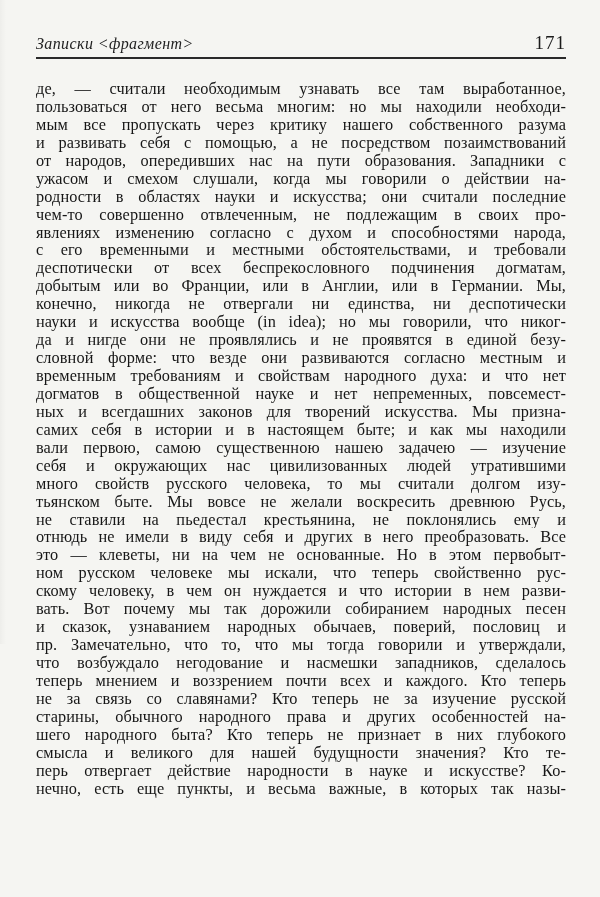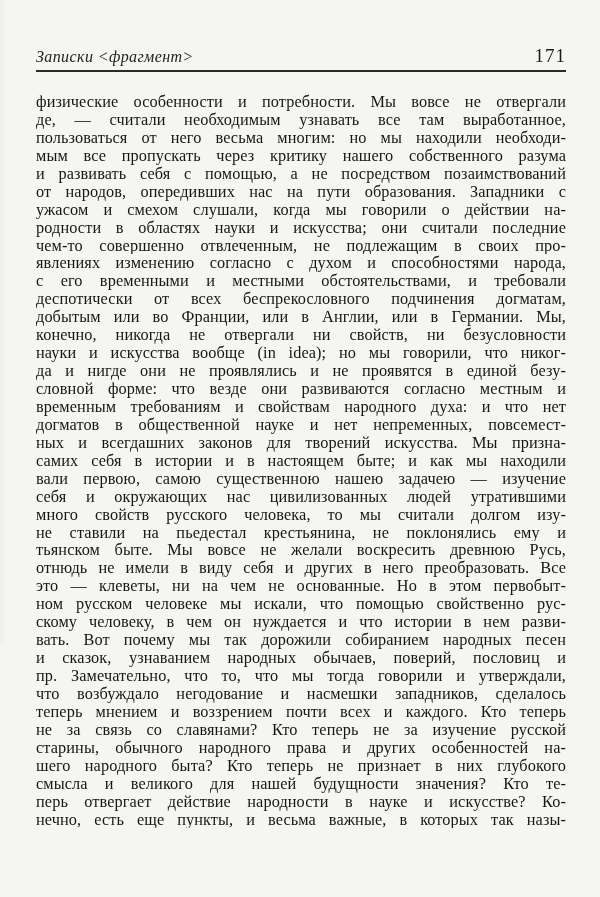--- a/index.html
+++ b/index.html
@@ -11,21 +11,21 @@
     height: 897px;
     background: #f5f5f2;
     overflow: hidden;
     font-family: "Liberation Serif", "DejaVu Serif", serif;
     color: #1b1b1b;
   }
   .page {
     box-sizing: border-box;
     width: 600px;
     height: 644px;
-    padding: 45px 34px 0 36px;
+    padding: 32px 34px 0 36px;
     background:
       linear-gradient(90deg, rgba(0,0,0,0.03) 0, rgba(0,0,0,0) 6px),
       #f5f5f2;
   }
   .running-head {
     display: flex;
     justify-content: space-between;
     align-items: baseline;
   }
   .running-title {
@@ -66,49 +66,48 @@
 <div class="page">
 
   <div class="running-head">
     <span class="running-title">Записки &lt;фрагмент&gt;</span>
     <span class="page-number">171</span>
   </div>
 
   <div class="head-rule"></div>
 
   <div class="body-text">
-      <div class="text-line">физические особенности и потребности. Мы вовсе не отвергали</div>
       <div class="text-line">де, — считали необходимым узнавать все там выработанное,</div>
       <div class="text-line">пользоваться от него весьма многим: но мы находили необходи-</div>
       <div class="text-line">мым все пропускать через критику нашего собственного разума</div>
       <div class="text-line">и развивать себя с помощью, а не посредством позаимствований</div>
       <div class="text-line">от народов, опередивших нас на пути образования. Западники с</div>
       <div class="text-line">ужасом и смехом слушали, когда мы говорили о действии на-</div>
       <div class="text-line">родности в областях науки и искусства; они считали последние</div>
       <div class="text-line">чем-то совершенно отвлеченным, не подлежащим в своих про-</div>
       <div class="text-line">явлениях изменению согласно с духом и способностями народа,</div>
       <div class="text-line">с его временными и местными обстоятельствами, и требовали</div>
       <div class="text-line">деспотически от всех беспрекословного подчинения догматам,</div>
       <div class="text-line">добытым или во Франции, или в Англии, или в Германии. Мы,</div>
-      <div class="text-line">конечно, никогда не отвергали ни свойств, ни безусловности</div>
+      <div class="text-line">конечно, никогда не отвергали ни единства, ни деспотически</div>
       <div class="text-line">науки и искусства вообще (in idea); но мы говорили, что никог-</div>
       <div class="text-line">да и нигде они не проявлялись и не проявятся в единой безу-</div>
       <div class="text-line">словной форме: что везде они развиваются согласно местным и</div>
       <div class="text-line">временным требованиям и свойствам народного духа: и что нет</div>
       <div class="text-line">догматов в общественной науке и нет непременных, повсемест-</div>
       <div class="text-line">ных и всегдашних законов для творений искусства. Мы призна-</div>
       <div class="text-line">самих себя в истории и в настоящем быте; и как мы находили</div>
       <div class="text-line">вали первою, самою существенною нашею задачею — изучение</div>
       <div class="text-line">себя и окружающих нас цивилизованных людей утратившими</div>
       <div class="text-line">много свойств русского человека, то мы считали долгом изу-</div>
+      <div class="text-line">тьянском быте. Мы вовсе не желали воскресить древнюю Русь,</div>
       <div class="text-line">не ставили на пьедестал крестьянина, не поклонялись ему и</div>
-      <div class="text-line">тьянском быте. Мы вовсе не желали воскресить древнюю Русь,</div>
       <div class="text-line">отнюдь не имели в виду себя и других в него преобразовать. Все</div>
       <div class="text-line">это — клеветы, ни на чем не основанные. Но в этом первобыт-</div>
-      <div class="text-line">ном русском человеке мы искали, что помощью свойственно рус-</div>
+      <div class="text-line">ном русском человеке мы искали, что теперь свойственно рус-</div>
       <div class="text-line">скому человеку, в чем он нуждается и что истории в нем разви-</div>
       <div class="text-line">вать. Вот почему мы так дорожили собиранием народных песен</div>
       <div class="text-line">и сказок, узнаванием народных обычаев, поверий, пословиц и</div>
       <div class="text-line">пр. Замечательно, что то, что мы тогда говорили и утверждали,</div>
       <div class="text-line">что возбуждало негодование и насмешки западников, сделалось</div>
       <div class="text-line">теперь мнением и воззрением почти всех и каждого. Кто теперь</div>
       <div class="text-line">не за связь со славянами? Кто теперь не за изучение русской</div>
       <div class="text-line">старины, обычного народного права и других особенностей на-</div>
       <div class="text-line">шего народного быта? Кто теперь не признает в них глубокого</div>
       <div class="text-line">смысла и великого для нашей будущности значения? Кто те-</div>

